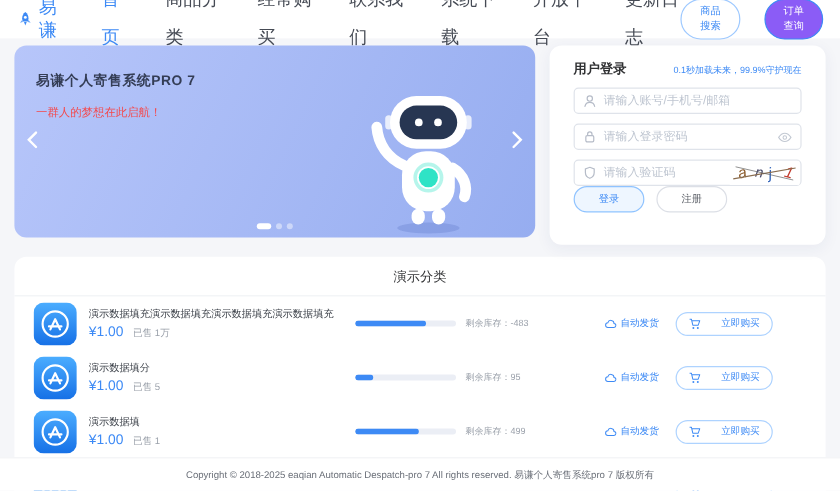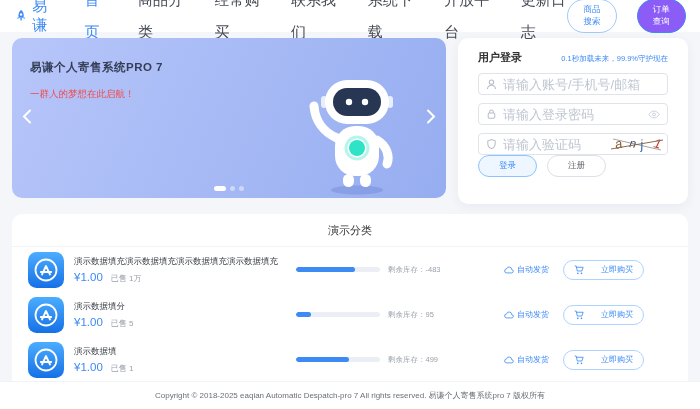--- a/index.html
+++ b/index.html
@@ -31,21 +31,21 @@
   .dot{width:5px;height:5px;border-radius:50%;background:rgba(255,255,255,.45);cursor:pointer}
   .dot.active{width:12px;border-radius:3px;background:#fff}
   .robot{position:absolute;right:34px;bottom:2px}
 
   
   .login-card{width:230px;height:166px;background:#fff;border-radius:10px;box-shadow:0 3px 12px rgba(31,56,120,.06);padding:12px 20px}
   .login-head{display:flex;justify-content:space-between;align-items:baseline}
   .login-title{font-size:11px;font-weight:bold;color:#303133}
   .login-slogan{font-size:7.5px;color:#3d8af5}
   .field{display:flex;align-items:center;gap:6px;border:1px solid #dfe3ea;border-radius:4px;height:22px;padding:0 7px;margin-top:8px;position:relative}
-  .field input{border:none;outline:none;flex:1;min-width:0;font-size:13px;color:#333;background:transparent;font-family:Liberation Sans, sans-serif}
+  .field input{border:none;outline:none;flex:1;min-width:0;font-size:10px;color:#333;background:transparent;font-family:Liberation Sans, sans-serif}
   .field input::placeholder{color:#bfc6d1}
   .eye-btn{background:none;border:none;cursor:pointer;display:flex;padding:0}
   .captcha-img{position:absolute;right:1px;top:50%;transform:translateY(-50%);cursor:pointer;background:#fff}
   .login-actions{display:flex;gap:10px;}
   .login-btn{background:#eef6ff;border:1px solid #8fc3ff;color:#3d8af5;padding:4px 20px}
   .register-btn{background:#fff;border:1px solid #dcdfe6;color:#5a5e66;padding:4px 20px}
 
   
   .products-card{margin-top:10px;background:#fff;border-radius:10px;padding-bottom:50px}
   .section-title{text-align:center;font-size:11px;color:#303133;padding:9px 0 8px;border-bottom:1px solid #f1f3f6;font-weight:normal}

